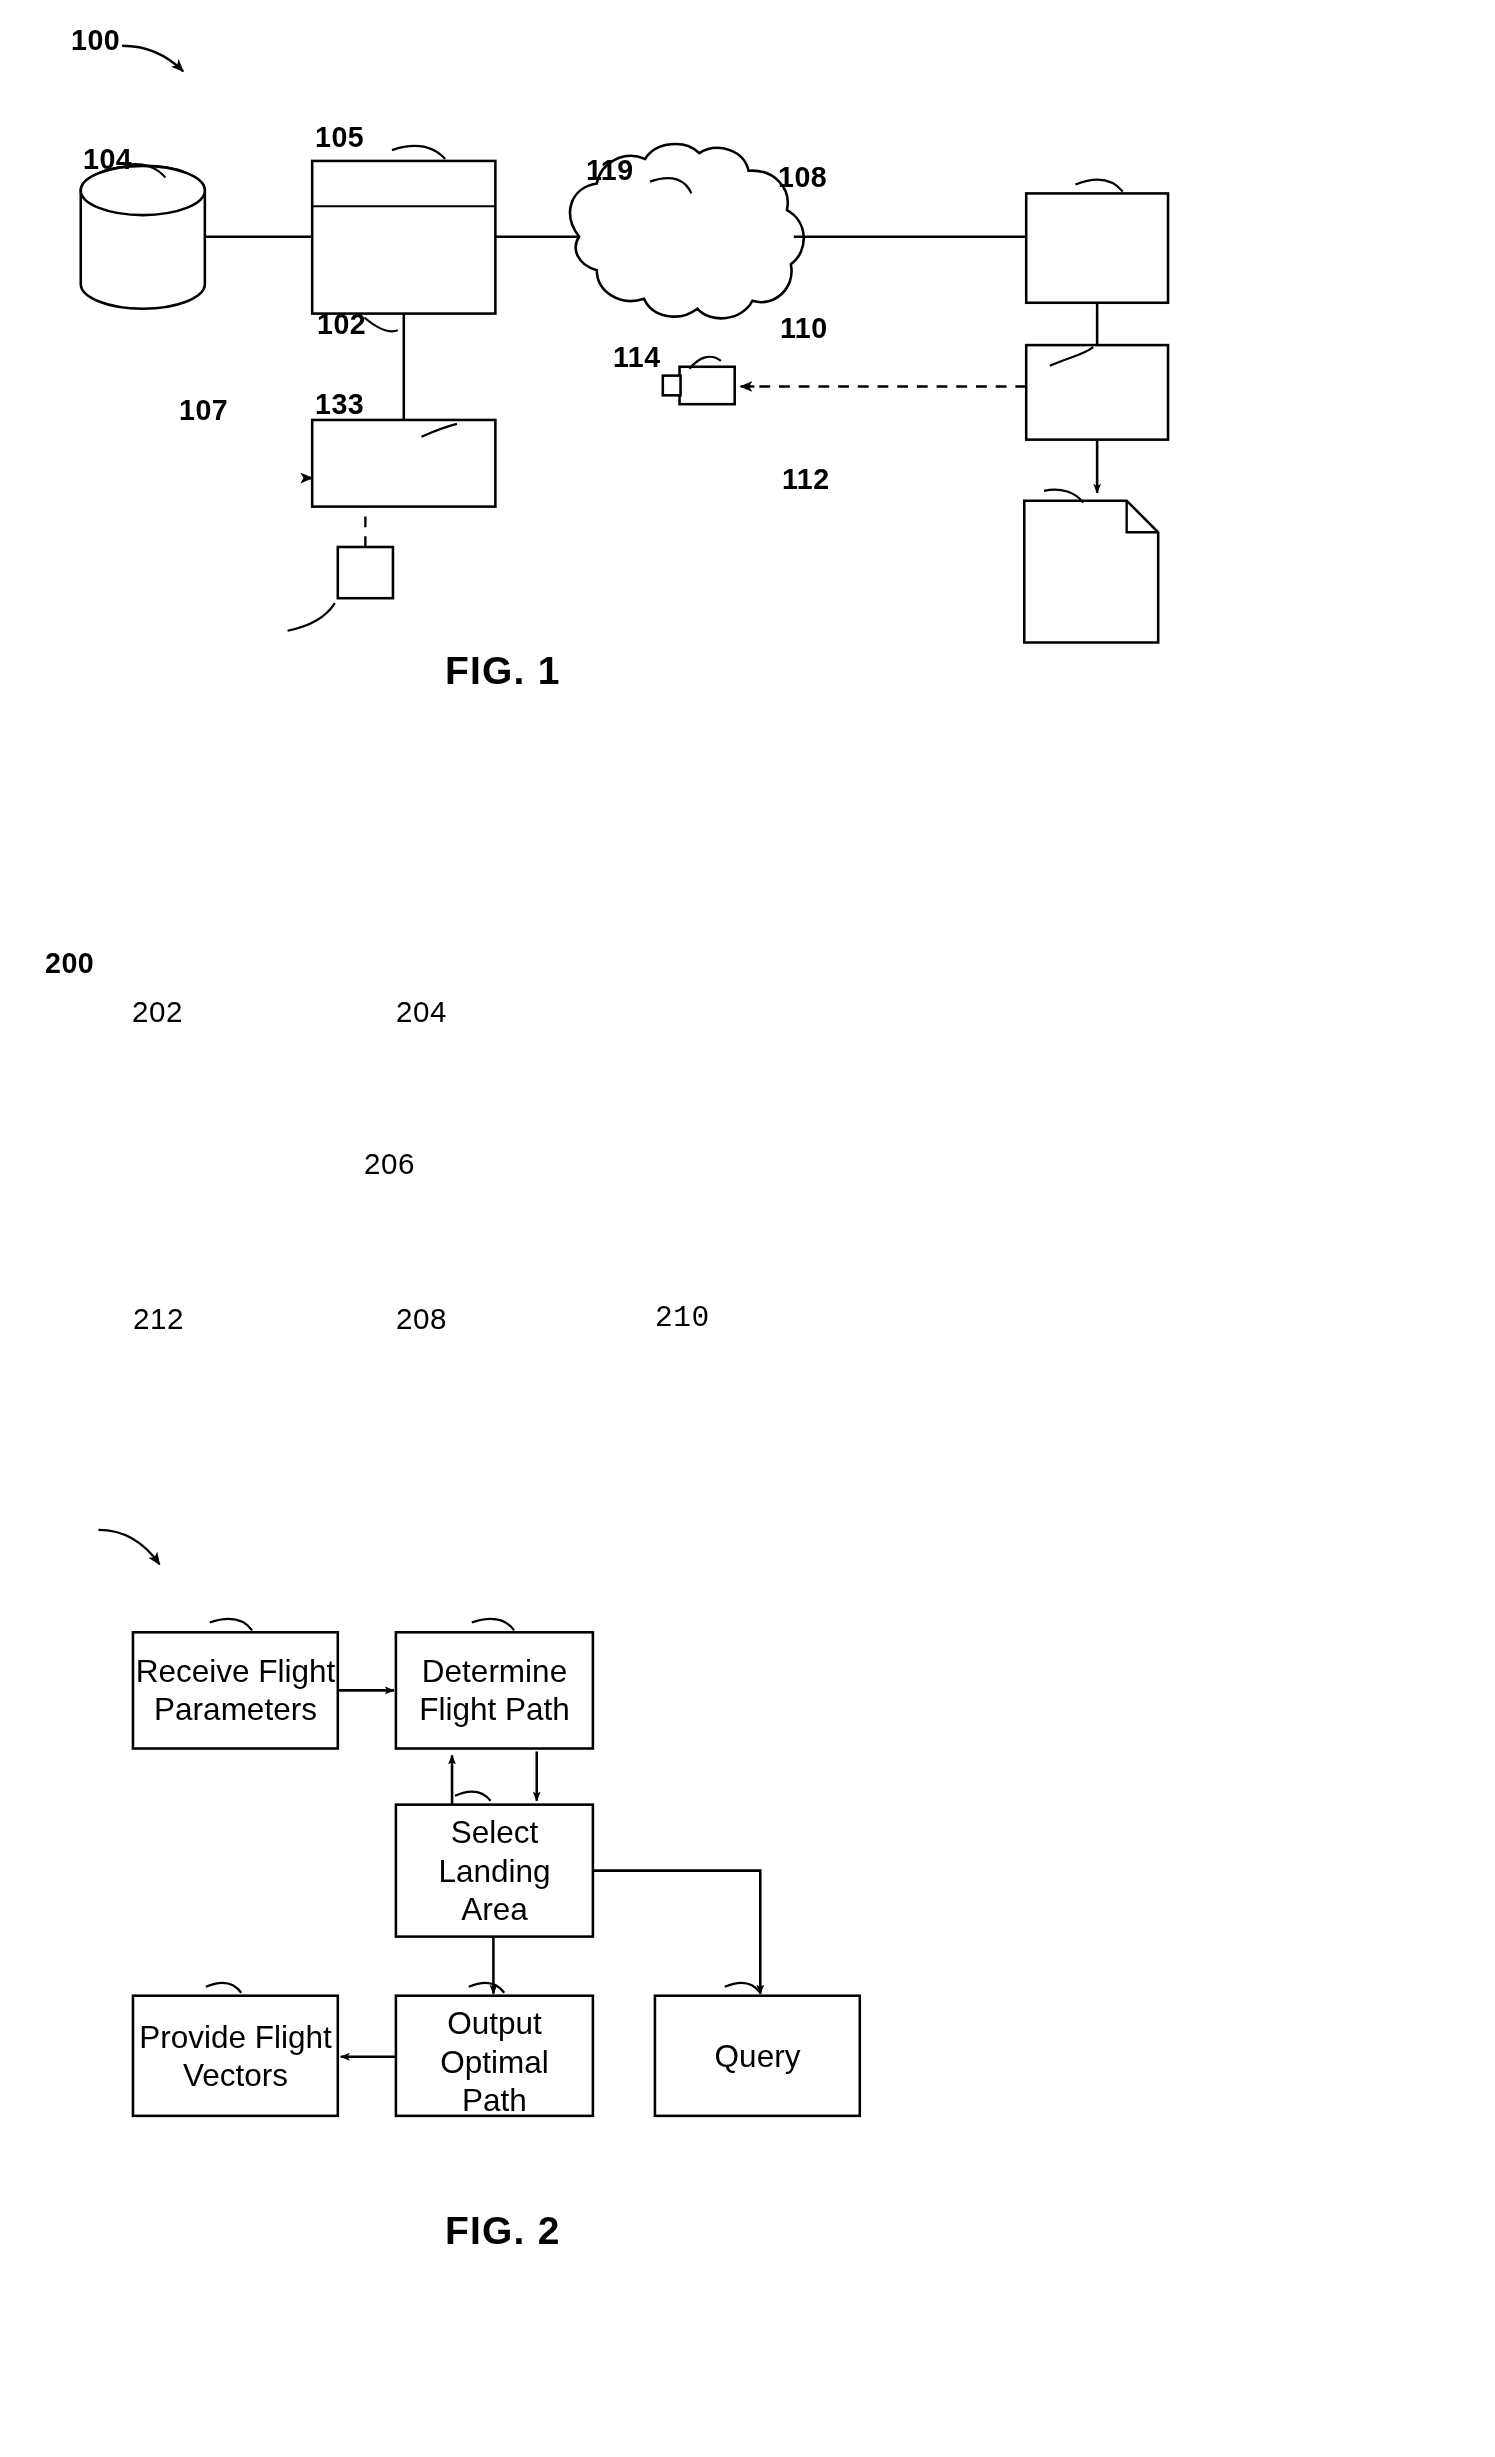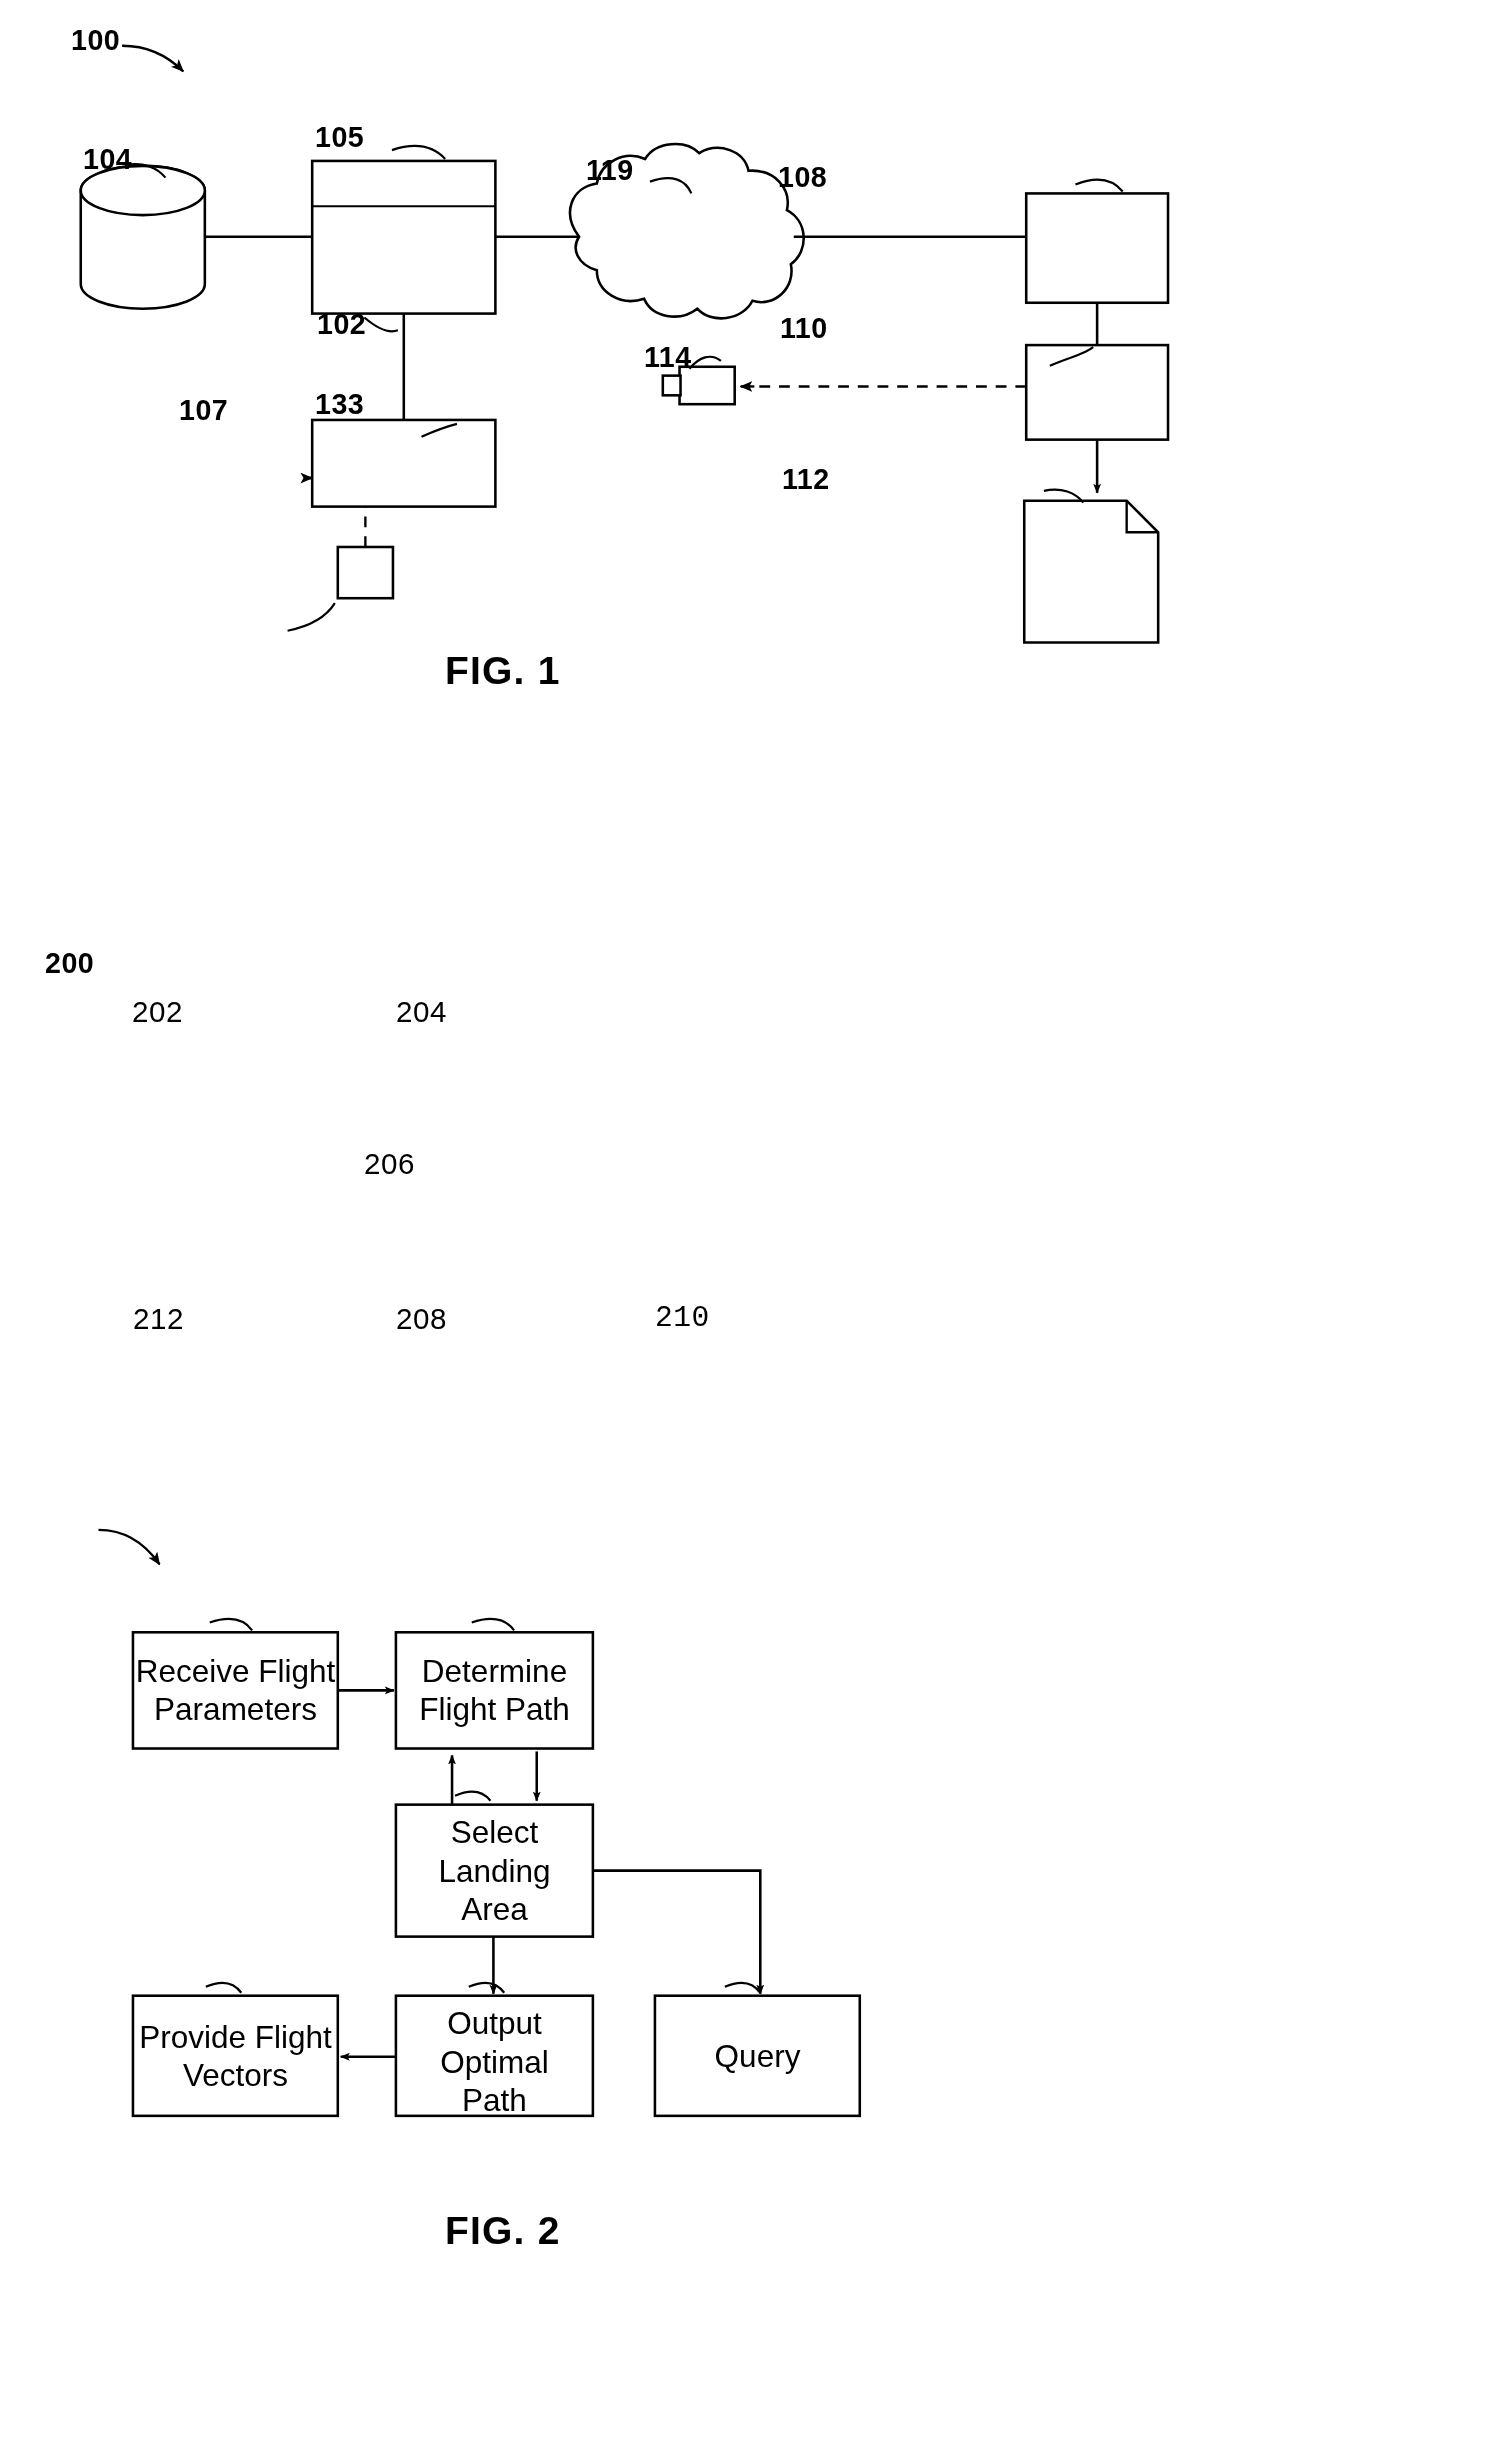--- a/index.html
+++ b/index.html
@@ -221,21 +221,21 @@
   <div class="ref-num" style="left:179px; top:396px;">107</div>
 
   <div class="ref-num" style="left:586px; top:156px;">119</div>
 
   <div class="ref-num" style="left:778px; top:163px;">108</div>
 
   <div class="ref-num" style="left:780px; top:314px;">110</div>
 
   <div class="ref-num" style="left:782px; top:465px;">112</div>
 
-  <div class="ref-num" style="left:644px; top:343px;">114</div>
+  <div class="ref-num" style="left:613px; top:343px;">114</div>
 
   <div class="fig-caption" style="left:445px; top:649px;">FIG. 1</div>
 
   <div class="ref-num" style="left:45px; top:949px;">200</div>
 
   <div class="ref-num light" style="left:132px; top:997px;">202</div>
 
   <div class="ref-num light" style="left:396px; top:997px;">204</div>
 
   <div class="ref-num light" style="left:364px; top:1149px;">206</div>

